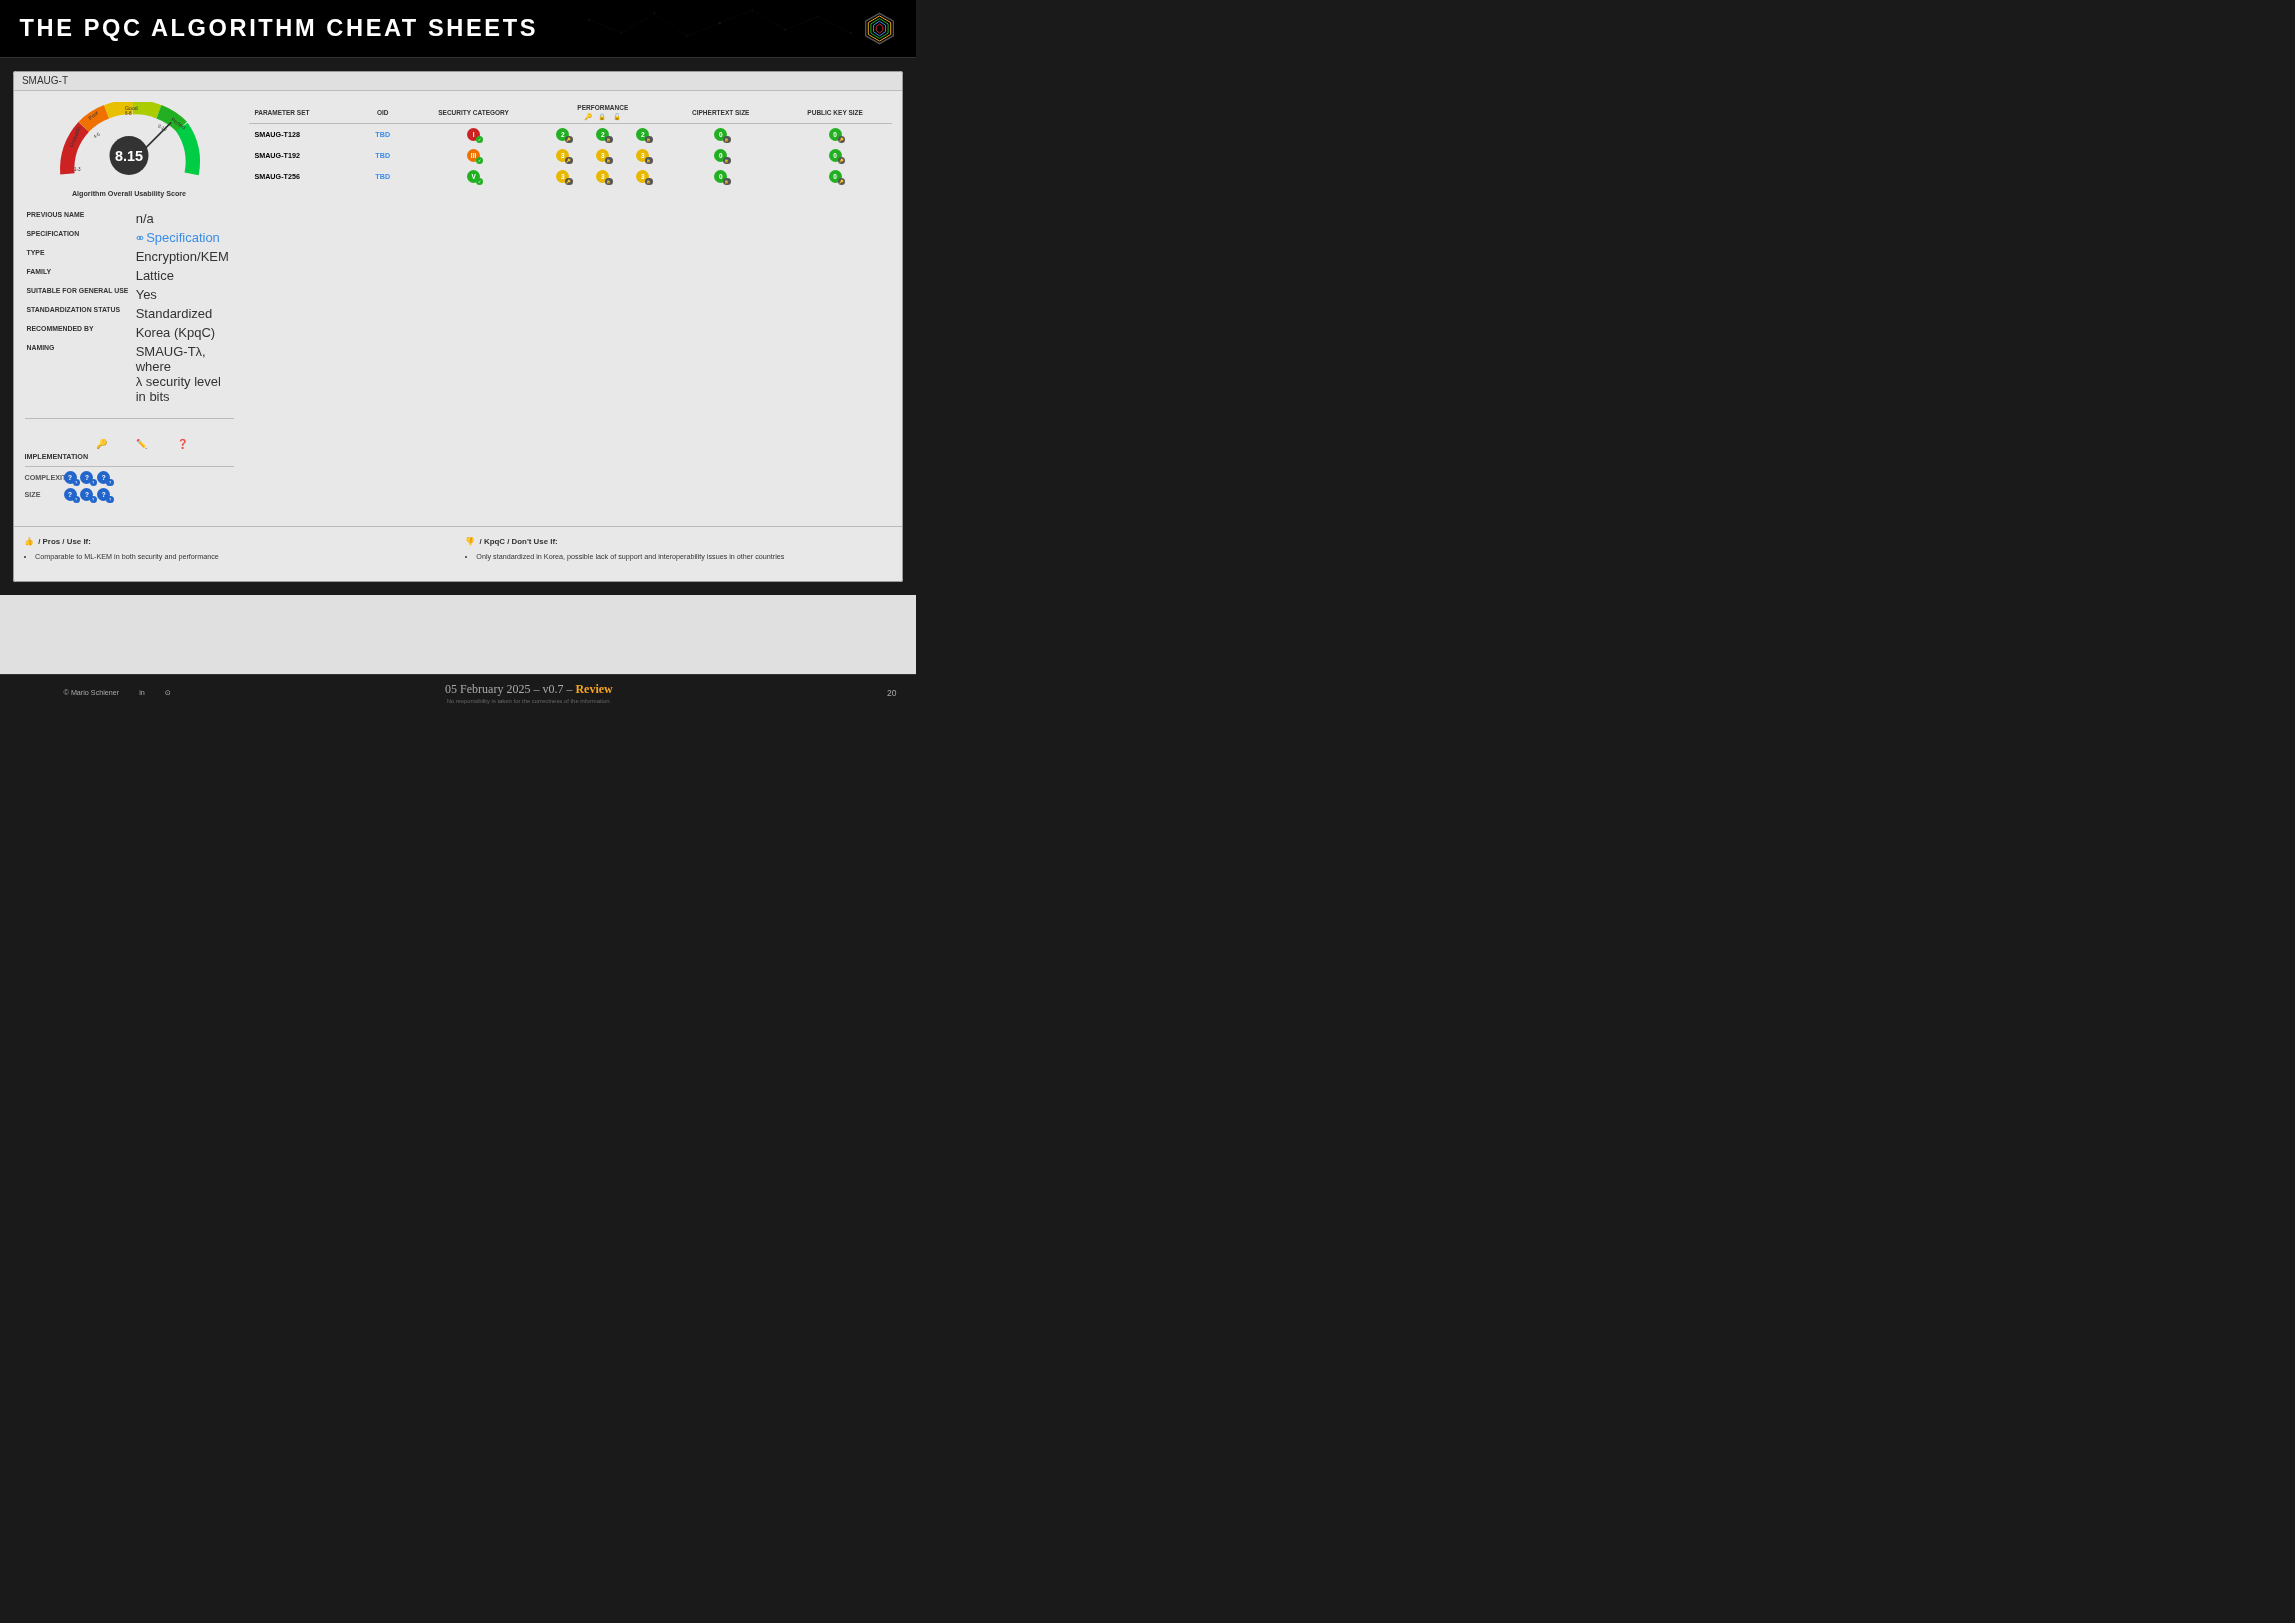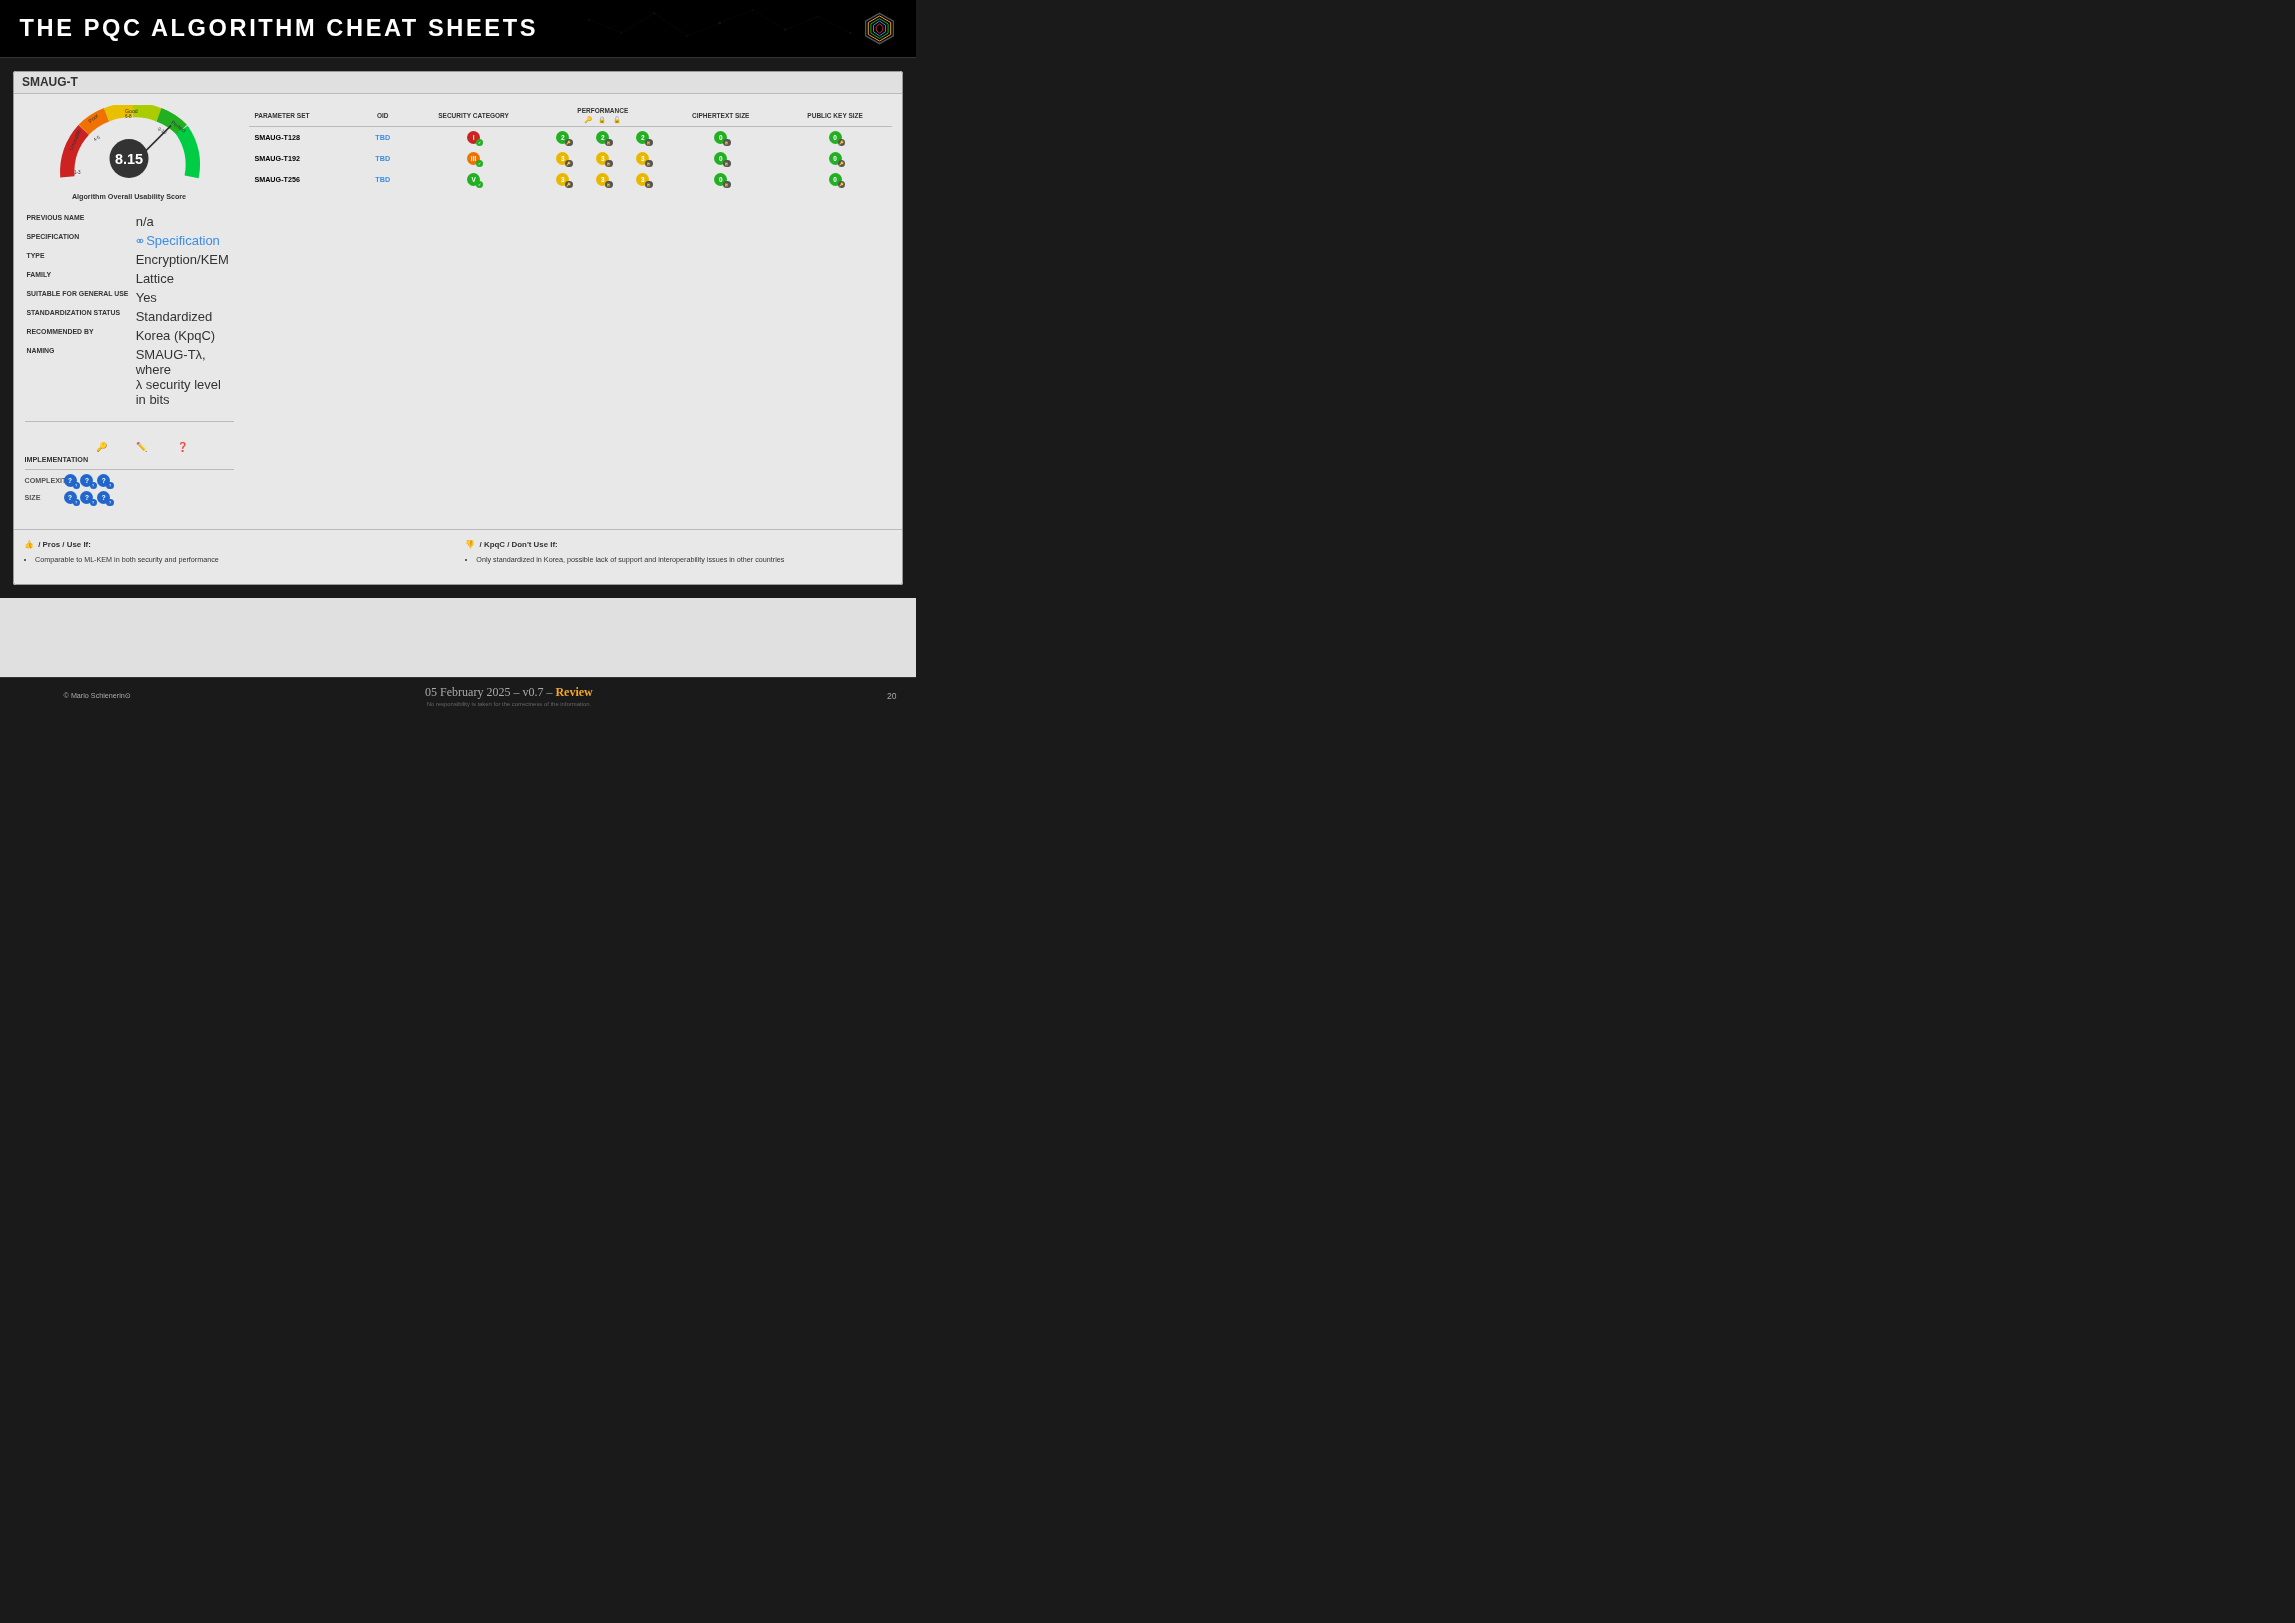--- a/index.html
+++ b/index.html
@@ -45,22 +45,22 @@
     .card {
       background: #e8e8e8;
       border: 1px solid #999;
       border-radius: 2.6px;
       padding: 0;
     }
     .card-title-bar {
       background: #e0e0e0;
       border-bottom: 0.7px solid #bbb;
       padding: 3.9px 7.9px;
-      font-size: 12px;
-      font-weight: bold;
+      font-size: 10px;
+      font-weight: normal;
       color: #333;
       border-radius: 2.6px 2.6px 0 0;
     }
     .card-body {
       padding: 10.5px;
       display: flex;
       gap: 15.7px;
     }
 
     
@@ -295,21 +295,21 @@
       display: flex;
       align-items: center;
       justify-content: space-between;
       border-top: 0.7px solid #333;
     }
     .footer-left {
       color: #aaa;
       font-size: 7.2px;
       display: flex;
       align-items: flex-start;
-      gap: 0;
+      gap: 20px;
       padding-left: 44px;
     }
     .footer-center {
       color: #aaa;
       font-size: 12px;
       text-align: left;
       font-family: Liberation Serif, serif;
     }
     .footer-right {
       color: #aaa;

